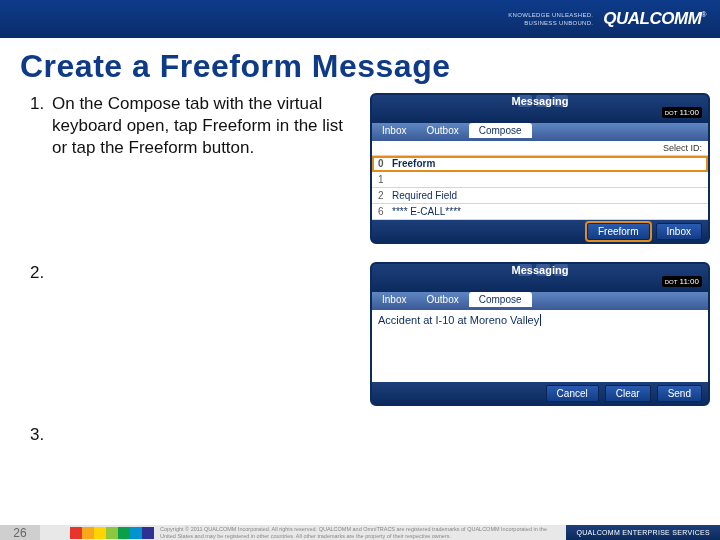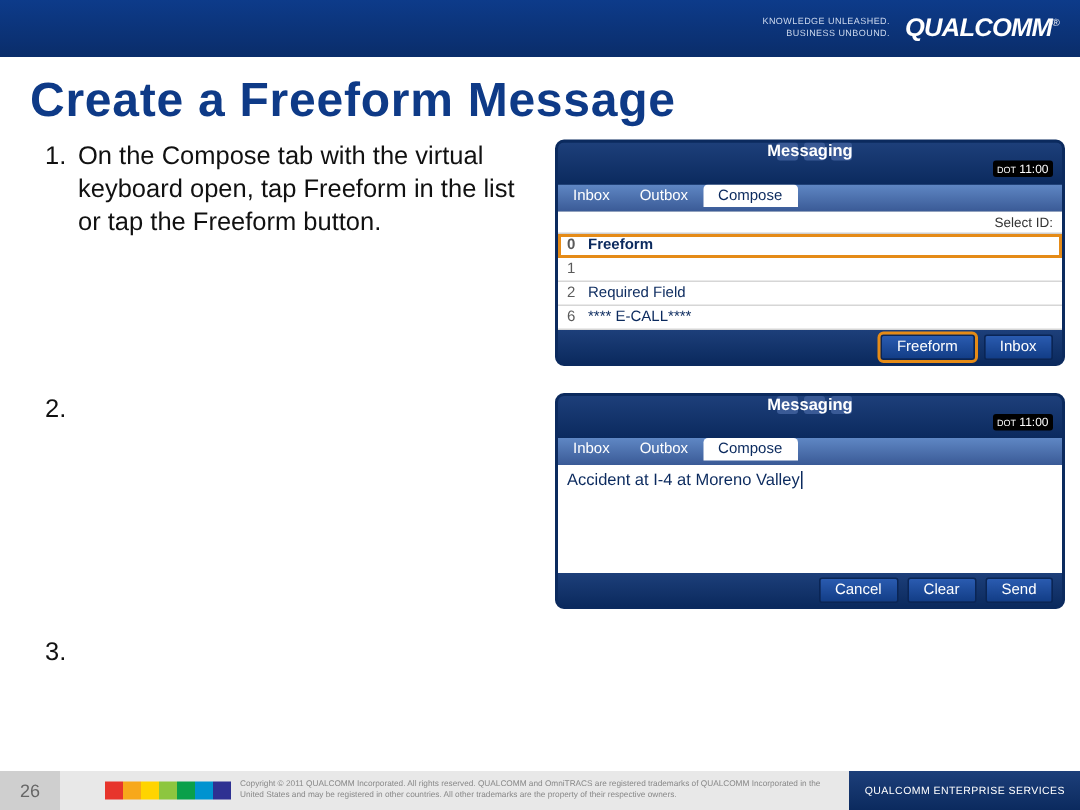--- a/index.html
+++ b/index.html
@@ -28,21 +28,21 @@
   .list { background: #fff; }
   .li { display: flex; align-items: center; height: 16px; border-bottom: 1px solid #d6d6d6; padding: 0 6px; font-size: 10px; color: #0b2a5e; }
   .li .idx { width: 14px; color: #5a5a5a; }
   .li.sel { outline: 2px solid #e58b17; outline-offset: -2px; font-weight: bold; }
   .actionbar { display: flex; justify-content: flex-end; gap: 6px; height: 22px; background: linear-gradient(#1d3f7a,#0b2a5e); align-items: center; padding: 0 6px; }
   .btn { background: linear-gradient(#2a5bb0,#123d86); color: #fff; font-size: 10px; padding: 2px 10px; border: 1px solid #0a2555; border-radius: 2px; }
   .btn.hl { outline: 2px solid #e58b17; }
   .msgbox { background: #fff; min-height: 72px; padding: 4px 6px; font-size: 11px; color: #0b2a5e; }
   .msgbox .caret { border-right: 1px solid #0b2a5e; padding-right: 1px; }
   
-  .footer { position: absolute; bottom: 0; width: 100%; height: 26px; background: #e8e8e8; display: flex; align-items: stretch; font-size: 8px; color: #6a6a6a; }
+  .footer { position: absolute; bottom: 0; width: 100%; height: 15px; background: #e8e8e8; display: flex; align-items: stretch; font-size: 8px; color: #6a6a6a; }
   .pgnum { width: 40px; display: flex; align-items: center; justify-content: center; background: #cfcfcf; color: #676767; font-size: 12px; }
   .chips { display: flex; align-items: center; margin-left: 30px; gap: 0; }
   .chip { width: 12px; height: 12px; }
   .legal { flex: 1; font-size: 5.5px; line-height: 7px; display: flex; align-items: center; padding: 0 6px; color: #888; }
   .qes { background: linear-gradient(#1d3f7a,#0b2a5e); color: #fff; display: flex; align-items: center; padding: 0 10px; font-size: 7px; letter-spacing: .3px; }
 </style>
 </head>
 <body>
 
 <div class="topbar">
@@ -117,21 +117,21 @@
             <span></span>
           </div>
           <div class="hdr">Messaging</div>
           <div class="clock"><span style="font-size:6px">DOT</span> <span>11:00</span></div>
         </div>
         <div class="tabs">
           <div class="tab">Inbox</div>
           <div class="tab">Outbox</div>
           <div class="tab active">Compose</div>
         </div>
-        <div class="msgbox"><span class="caret">Accident at I-4 at Moreno Valley</span></div>
+        <div class="msgbox"><span class="caret">Accident at I-10 at Moreno Valley</span></div>
         <div class="actionbar">
           <div class="btn">Cancel</div>
           <div class="btn">Clear</div>
           <div class="btn">Send</div>
         </div>
       </div>
     </div>
   </div>
 
   <div class="row" style="margin-bottom:4px">

